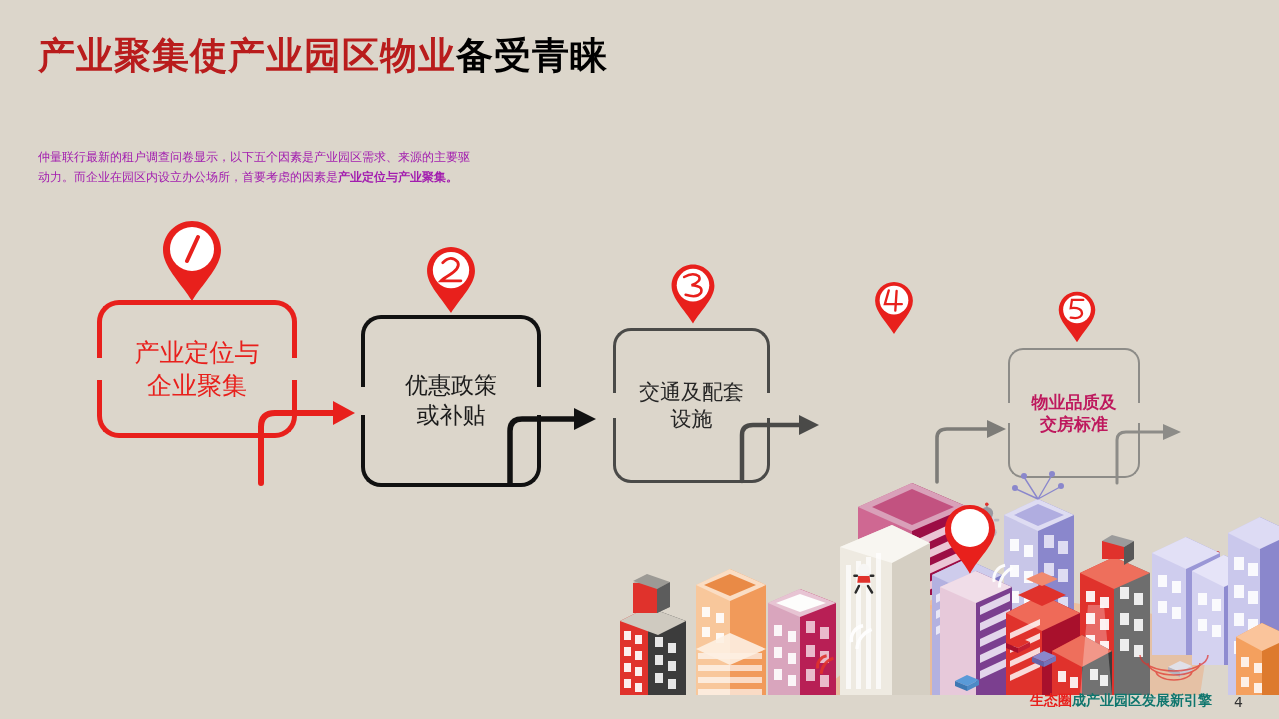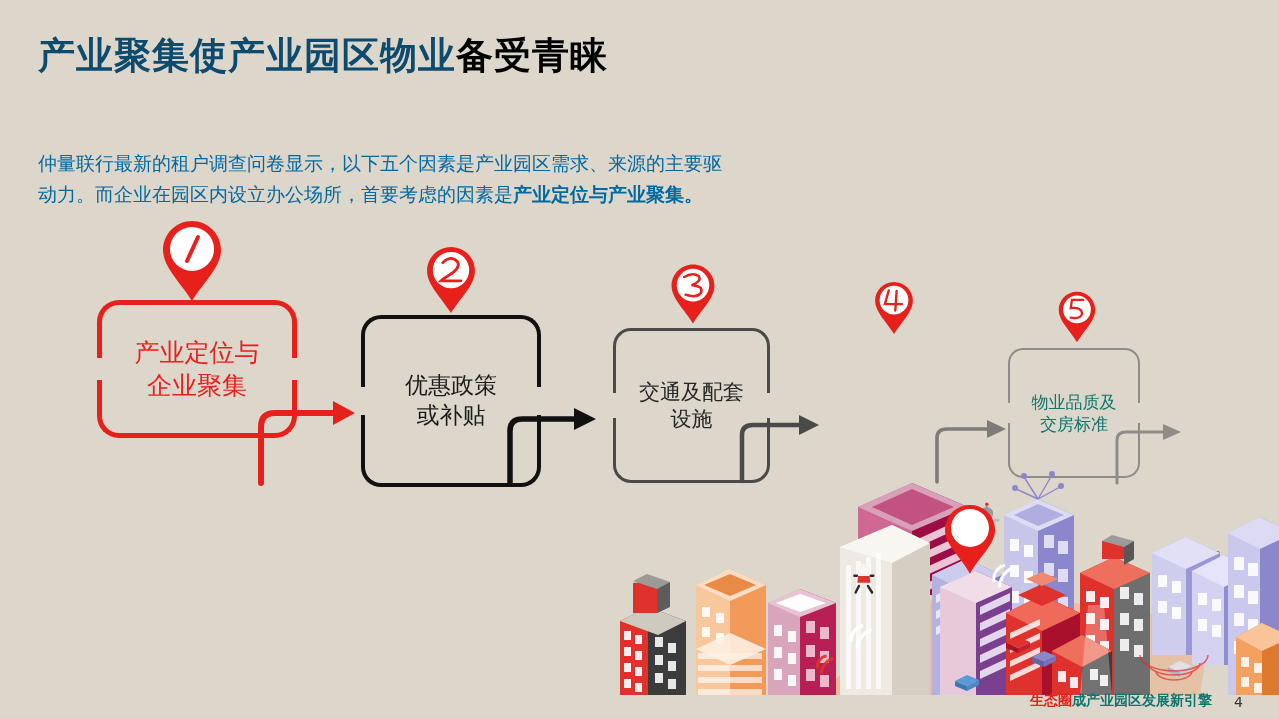--- a/index.html
+++ b/index.html
@@ -13,31 +13,31 @@
   
   #slide-title {
     position: absolute;
     left: 38px; top: 36px;
     font-size: 37px;
     font-weight: bold;
     letter-spacing: 1px;
     white-space: nowrap;
     line-height: 1.1;
   }
-  #slide-title .blk { color: #0c4a6e; margin-top: 11px; }
+  #slide-title .blk { color: #b91c1c; margin-top: 11px; }
   #slide-title .red { color: #000000; }
 
   
   #slide-body {
     position: absolute;
     left: 38px; top: 148px;
     width: 820px;
-    font-size: 19px;
+    font-size: 12px;
     line-height: 1.65;
-    color: #0369a1;
+    color: #a21caf;
   }
   #slide-body b { font-weight: bold; }
 
   
   #flow {
     position: absolute;
     left: 0; top: 215px;
     width: 1279px; height: 290px;
   }
   .step { position: absolute; }
@@ -232,21 +232,21 @@
     </svg>
   </div>
 
   <div class="step" id="step-5" style="left:1008px; top:133px; width:132px; height:130px;">
     <div class="box" style="color:#8d8c88; --bw:2px; --rad:15px;">
       <span class="edge tl"></span>
       <span class="edge tr"></span>
       <span class="edge bl"></span>
       <span class="edge br"></span>
     </div>
-    <div class="box-label" style="color:#0f766e; font-size:17px;">物业品质及
+    <div class="box-label" style="color:#be185d; font-size:17px;font-weight:bold;">物业品质及
 交房标准</div>
   </div>
   <div class="pin" style="left:1048px; top:73px;">
     <svg width="58" height="58" viewBox="0 0 92 92" aria-hidden="true">
       <path d="M46 6 C30 6 17 19 17 35 C17 52 35 68 46 86 C57 68 75 52 75 35 C75 19 62 6 46 6 Z" fill="#e8201c"></path>
       <circle cx="46" cy="34" r="22" fill="#ffffff"></circle>
       <g stroke="#e8201c" stroke-width="3.6" stroke-linecap="round" fill="none">
         <path d="M56 19 L38 19 L36 32 Q54 30 54 41 Q52 50 36 47"></path>
       </g>
     </svg>

